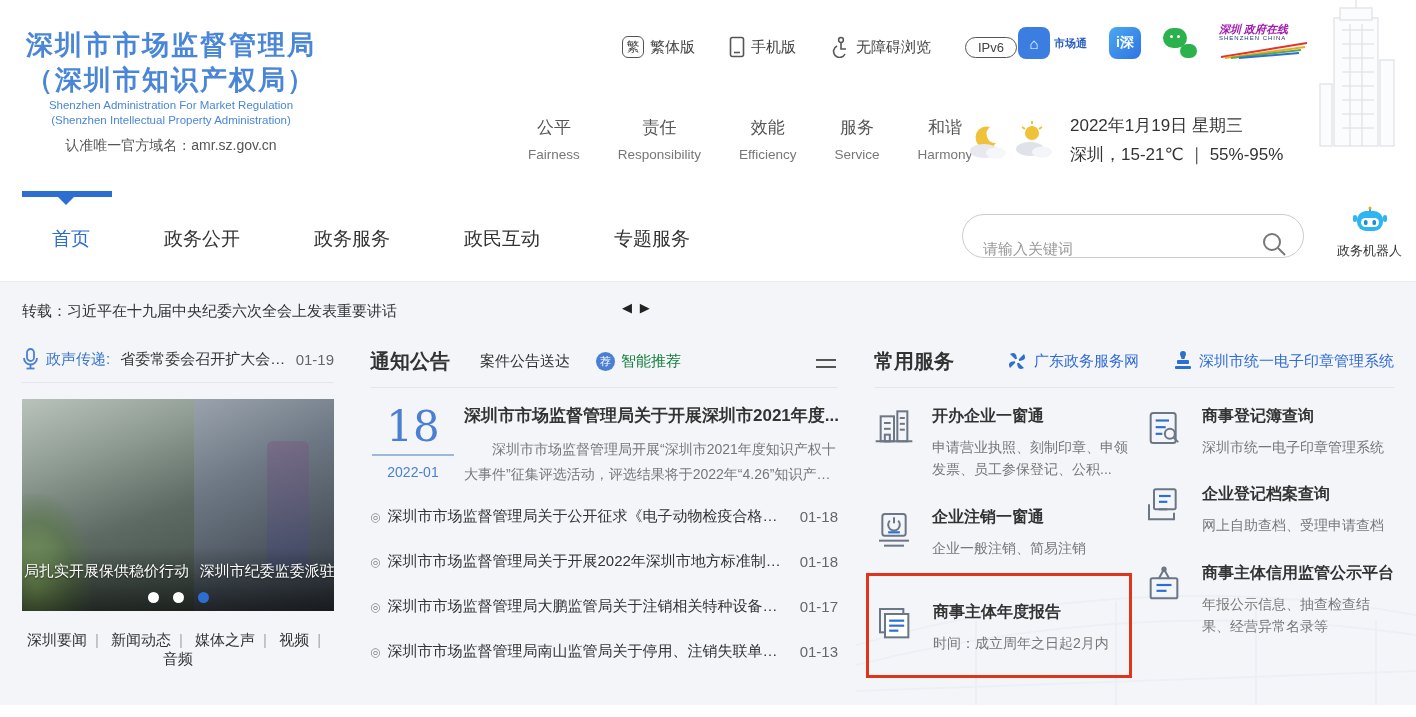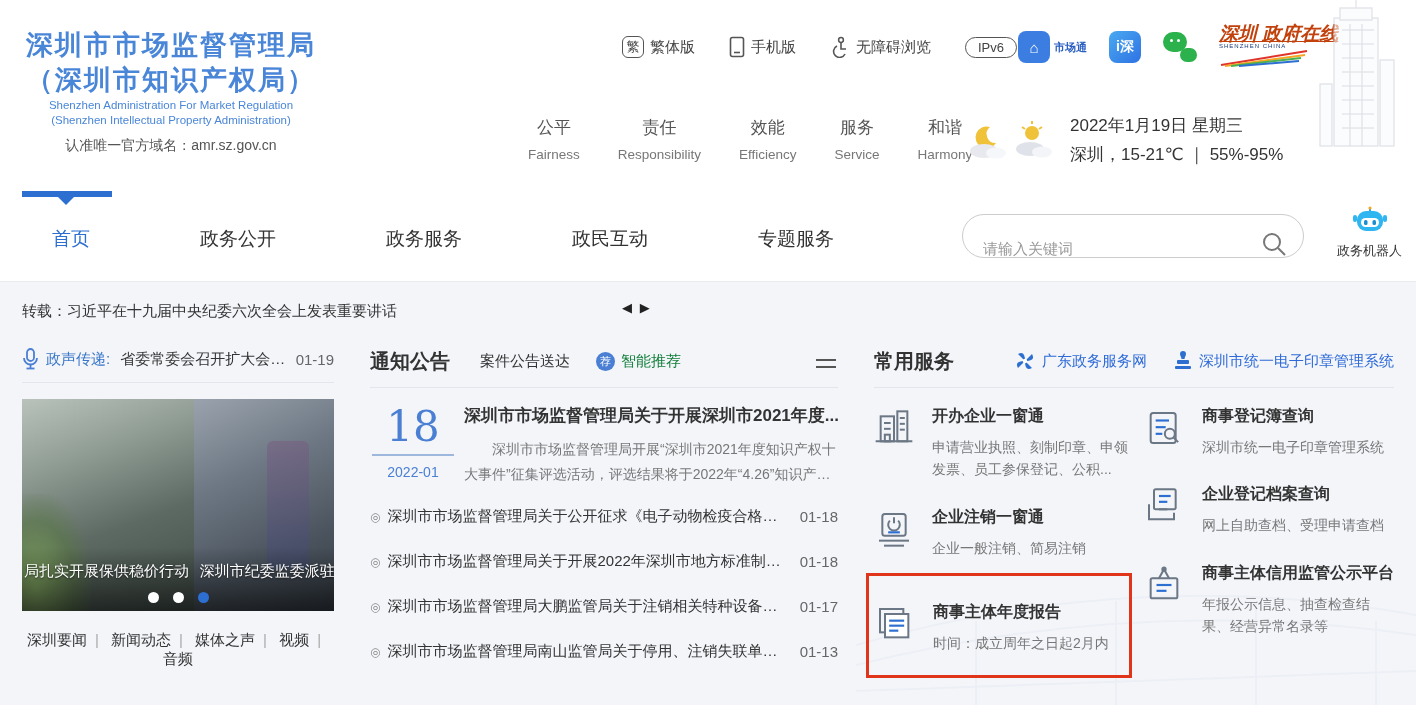--- a/index.html
+++ b/index.html
@@ -24,37 +24,37 @@
   .app-sq { width:32px; height:32px; border-radius:8px; display:flex; align-items:center; justify-content:center; color:#fff; font-weight:bold; }
   .sct { background:#3b7de0; font-size:15px; }
   .sct-wrap { display:flex; align-items:center; gap:4px; }
   .sct-label { font-size:11px; font-weight:bold; color:#2a5fc0; }
   .ishen { background:linear-gradient(135deg,#49a9f0,#2f72e4); font-size:14px; }
   .wechat { width:34px; height:30px; position:relative; }
   .wechat .b1 { position:absolute; left:0; top:0; width:24px; height:20px; background:#2bb24c; border-radius:10px; }
   .wechat .b2 { position:absolute; right:0; bottom:0; width:17px; height:14px; background:#2bb24c; border-radius:8px; }
   .wechat .e { position:absolute; width:3px; height:3px; background:#fff; border-radius:50%; }
   .szlogo { text-align:left; line-height:1; }
-  .szlogo .t { font-size:19px; font-style:italic; font-weight:bold; color:#c2410c;text-decoration:underline; }
+  .szlogo .t { font-size:11px; font-style:italic; font-weight:bold; color:#a21caf; }
   .szlogo .s { font-size:6px; color:#1b3a7a; letter-spacing:1px; }
 
   .values { position:absolute; left:528px; top:116px; display:flex; gap:38px; text-align:center; }
   .values .v .cn { font-size:17px; color:#555; }
   .values .v .en { font-size:13.5px; color:#777; margin-top:8px; }
 
   .weather { position:absolute; left:966px; top:112px; display:flex; align-items:center; gap:14px; }
   .weather .txt { font-size:17px; color:#333; line-height:1.7; }
 
   .building-sketch { position:absolute; right:12px; top:0; opacity:.6; }
 
   
   .navbar { position:relative; height:96px; background:#fff; border-bottom:1px solid #e8ebf0; }
   .active-bar { position:absolute; left:22px; top:5px; width:90px; height:6px; background:#2d6fd1; }
   .active-tri { position:absolute; left:58px; top:11px; width:0; height:0; border:8px solid transparent; border-top-color:#2d6fd1; }
-  .nav-items { position:absolute; left:52px; top:40px; display:flex; gap:110px; font-size:19px; color:#333; }
+  .nav-items { position:absolute; left:52px; top:40px; display:flex; gap:74px; font-size:19px; color:#333; }
   .nav-items .ni { cursor:pointer; }
   .nav-items .ni.active { color:#2d6fd1; }
   .searchbox { position:absolute; right:112px; top:28px; width:342px; height:44px; border:1px solid #ccc;
     border-radius:22px; display:flex; align-items:flex-end; padding:0 16px 0 20px; background:#fff; }
   .searchbox input { border:0; outline:0; flex:1; font-size:15px; color:#333; font-family:inherit; background:transparent; }
   .searchbox input::placeholder { color:#999; }
   .robot { position:absolute; right:14px; top:20px; text-align:center; cursor:pointer; }
   .robot .lbl { font-size:13px; color:#333; margin-top:2px; }
 
   
@@ -117,21 +117,21 @@
   .fsum { font-size:14px; color:#707archive070; }
   .fsum { font-size:14px; color:#777; margin-top:10px; line-height:1.75; text-indent:2em;
     display:-webkit-box; -webkit-line-clamp:2; -webkit-box-orient:vertical; overflow:hidden; }
   .nlist { margin-top:8px; }
   .nrow { display:flex; align-items:center; height:45px; font-size:15px; }
   .nrow .bu { color:#888; font-size:12px; margin-right:7px; }
   .nrow .nt { color:#333; flex:1; white-space:nowrap; overflow:hidden; text-overflow:ellipsis; cursor:pointer; }
   .nrow .nd { color:#666; margin-left:14px; }
 
   
-  .svc-links { position:absolute; right:0; top:2px; display:flex; align-items:center; gap:26px; }
+  .svc-links { position:absolute; right:0; top:2px; display:flex; align-items:center; gap:34px; }
   .svc-link { display:flex; align-items:center; gap:6px; font-size:15px; color:#2f6bd8; cursor:pointer; }
   .svc-grid { display:flex; margin-top:18px; }
   .svc-colA { width:258px; flex:none; }
   .svc-colB { flex:1; margin-left:12px; }
   .svc-item { display:flex; margin-bottom:26px; cursor:pointer; }
   .svc-icon { width:44px; flex:none; padding-top:2px; }
   .svc-txt { margin-left:14px; min-width:0; }
   .svc-title { font-size:16px; font-weight:bold; color:#333; white-space:nowrap; }
   .svc-desc { font-size:14px; color:#777; margin-top:9px; line-height:1.6; }
   .red-box { border:3px solid #e0341b; padding:26px 14px 20px 6px; margin:-12px 0 10px -8px; }

